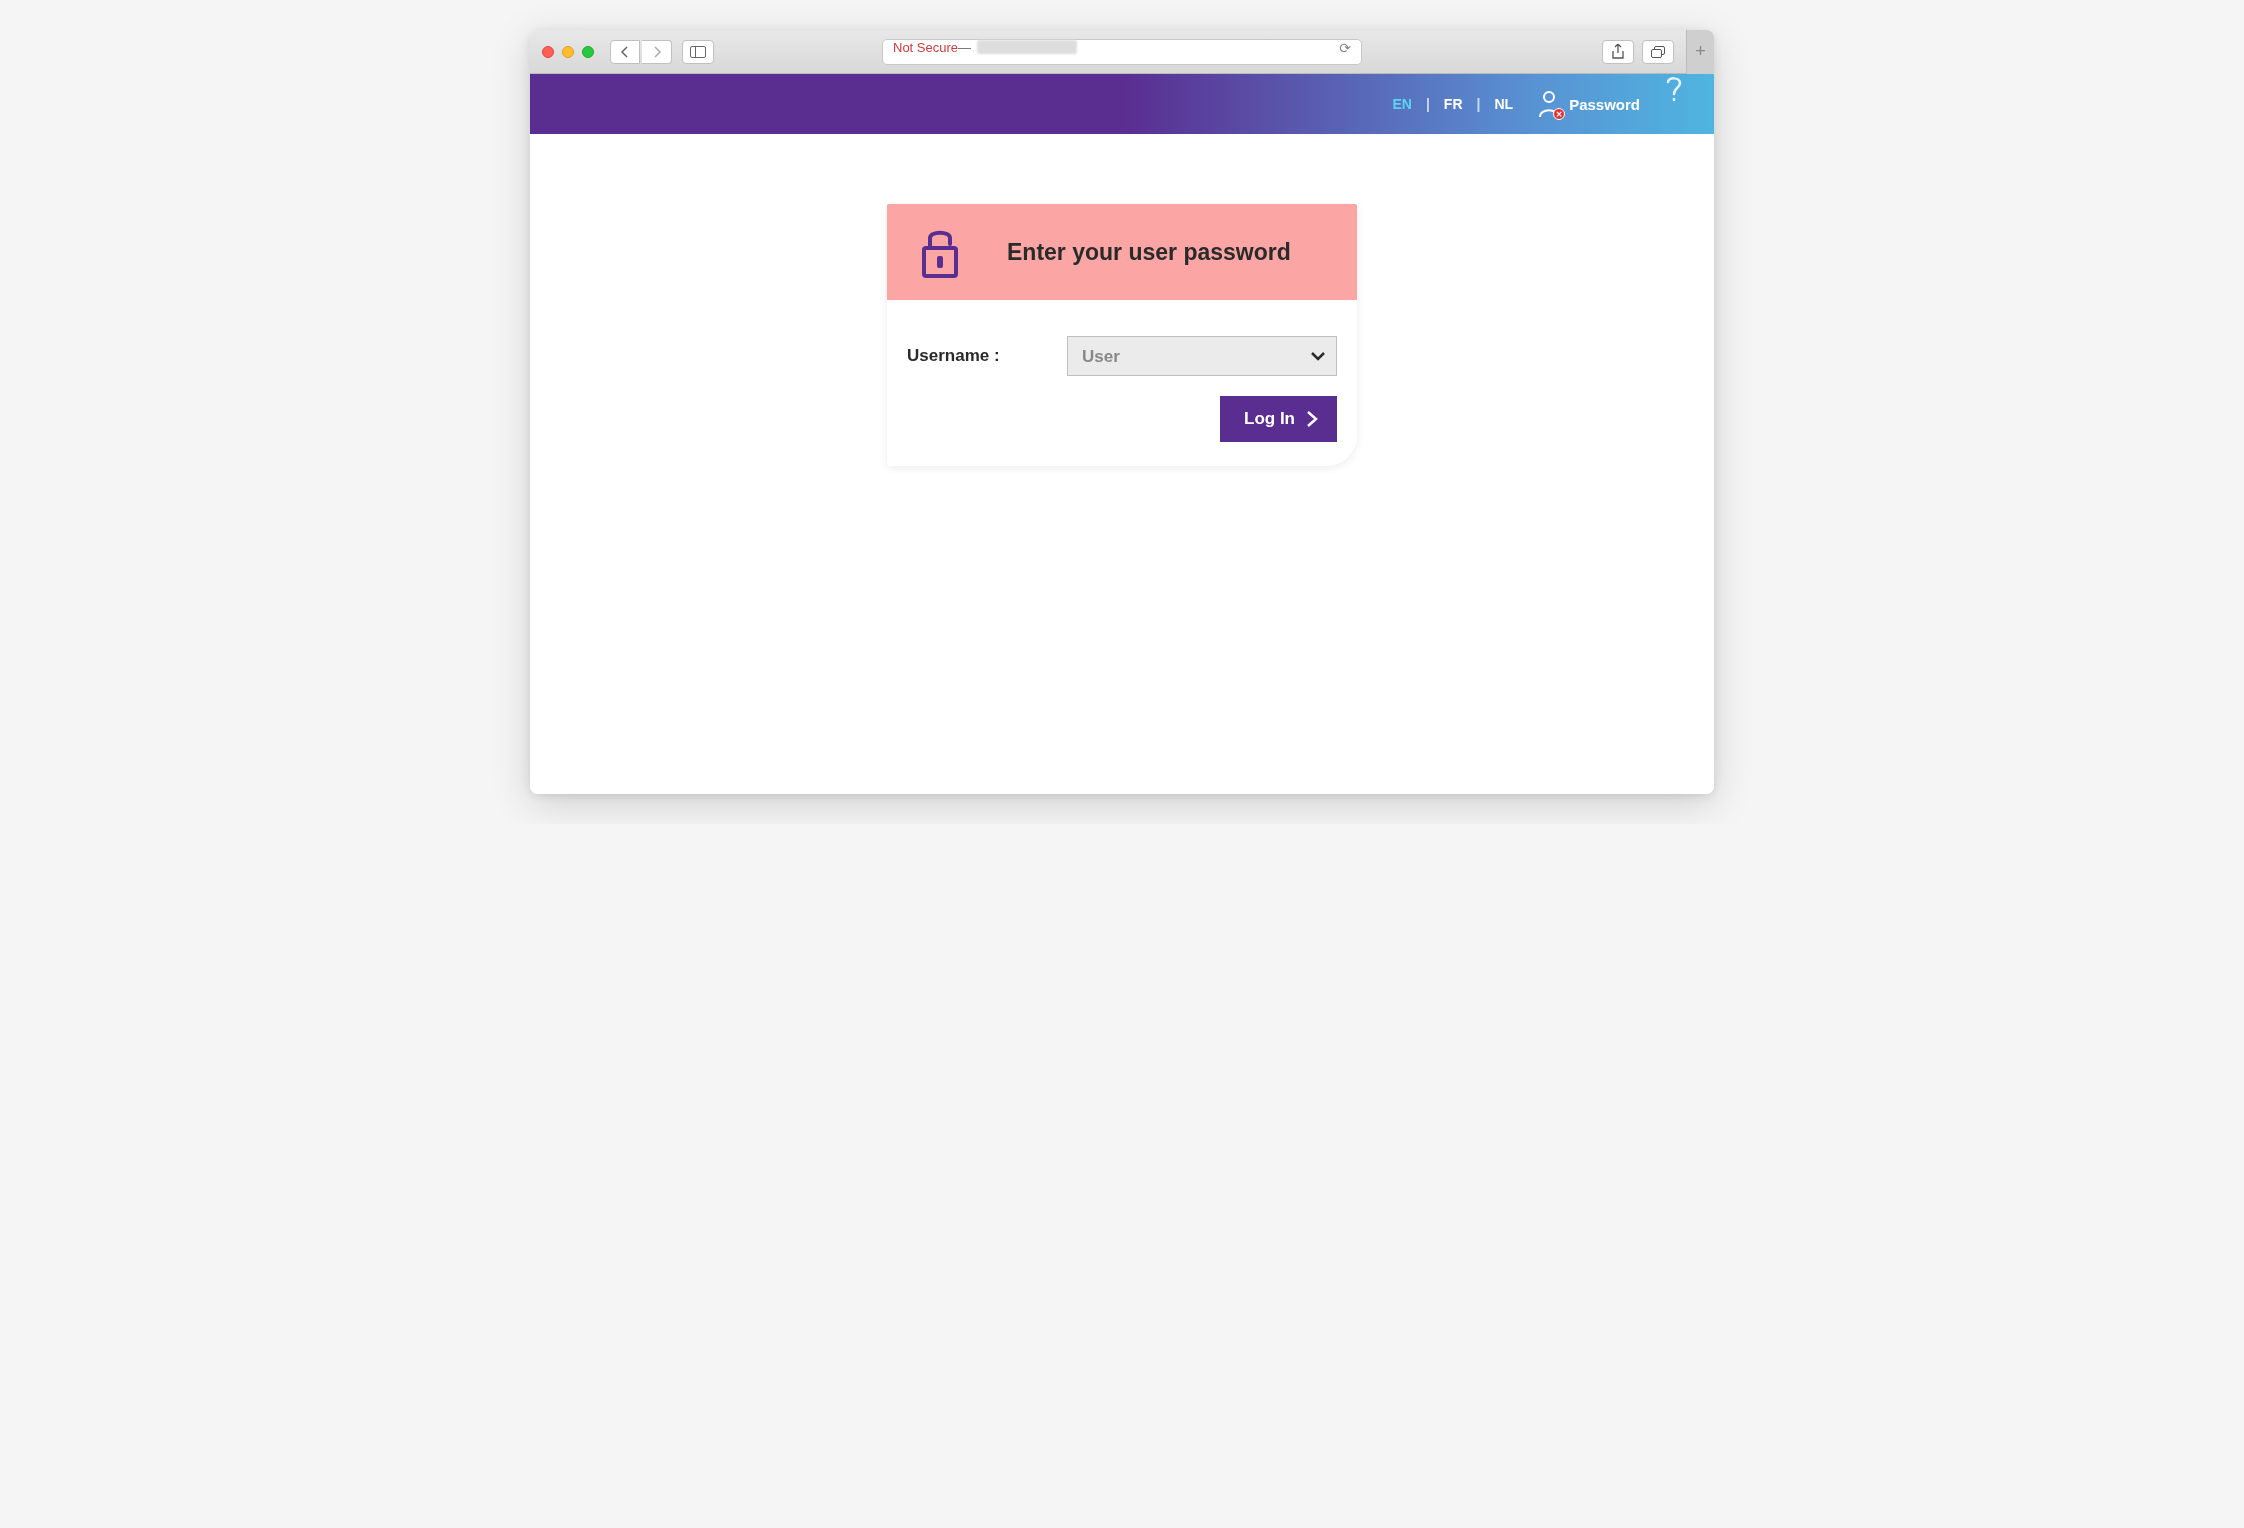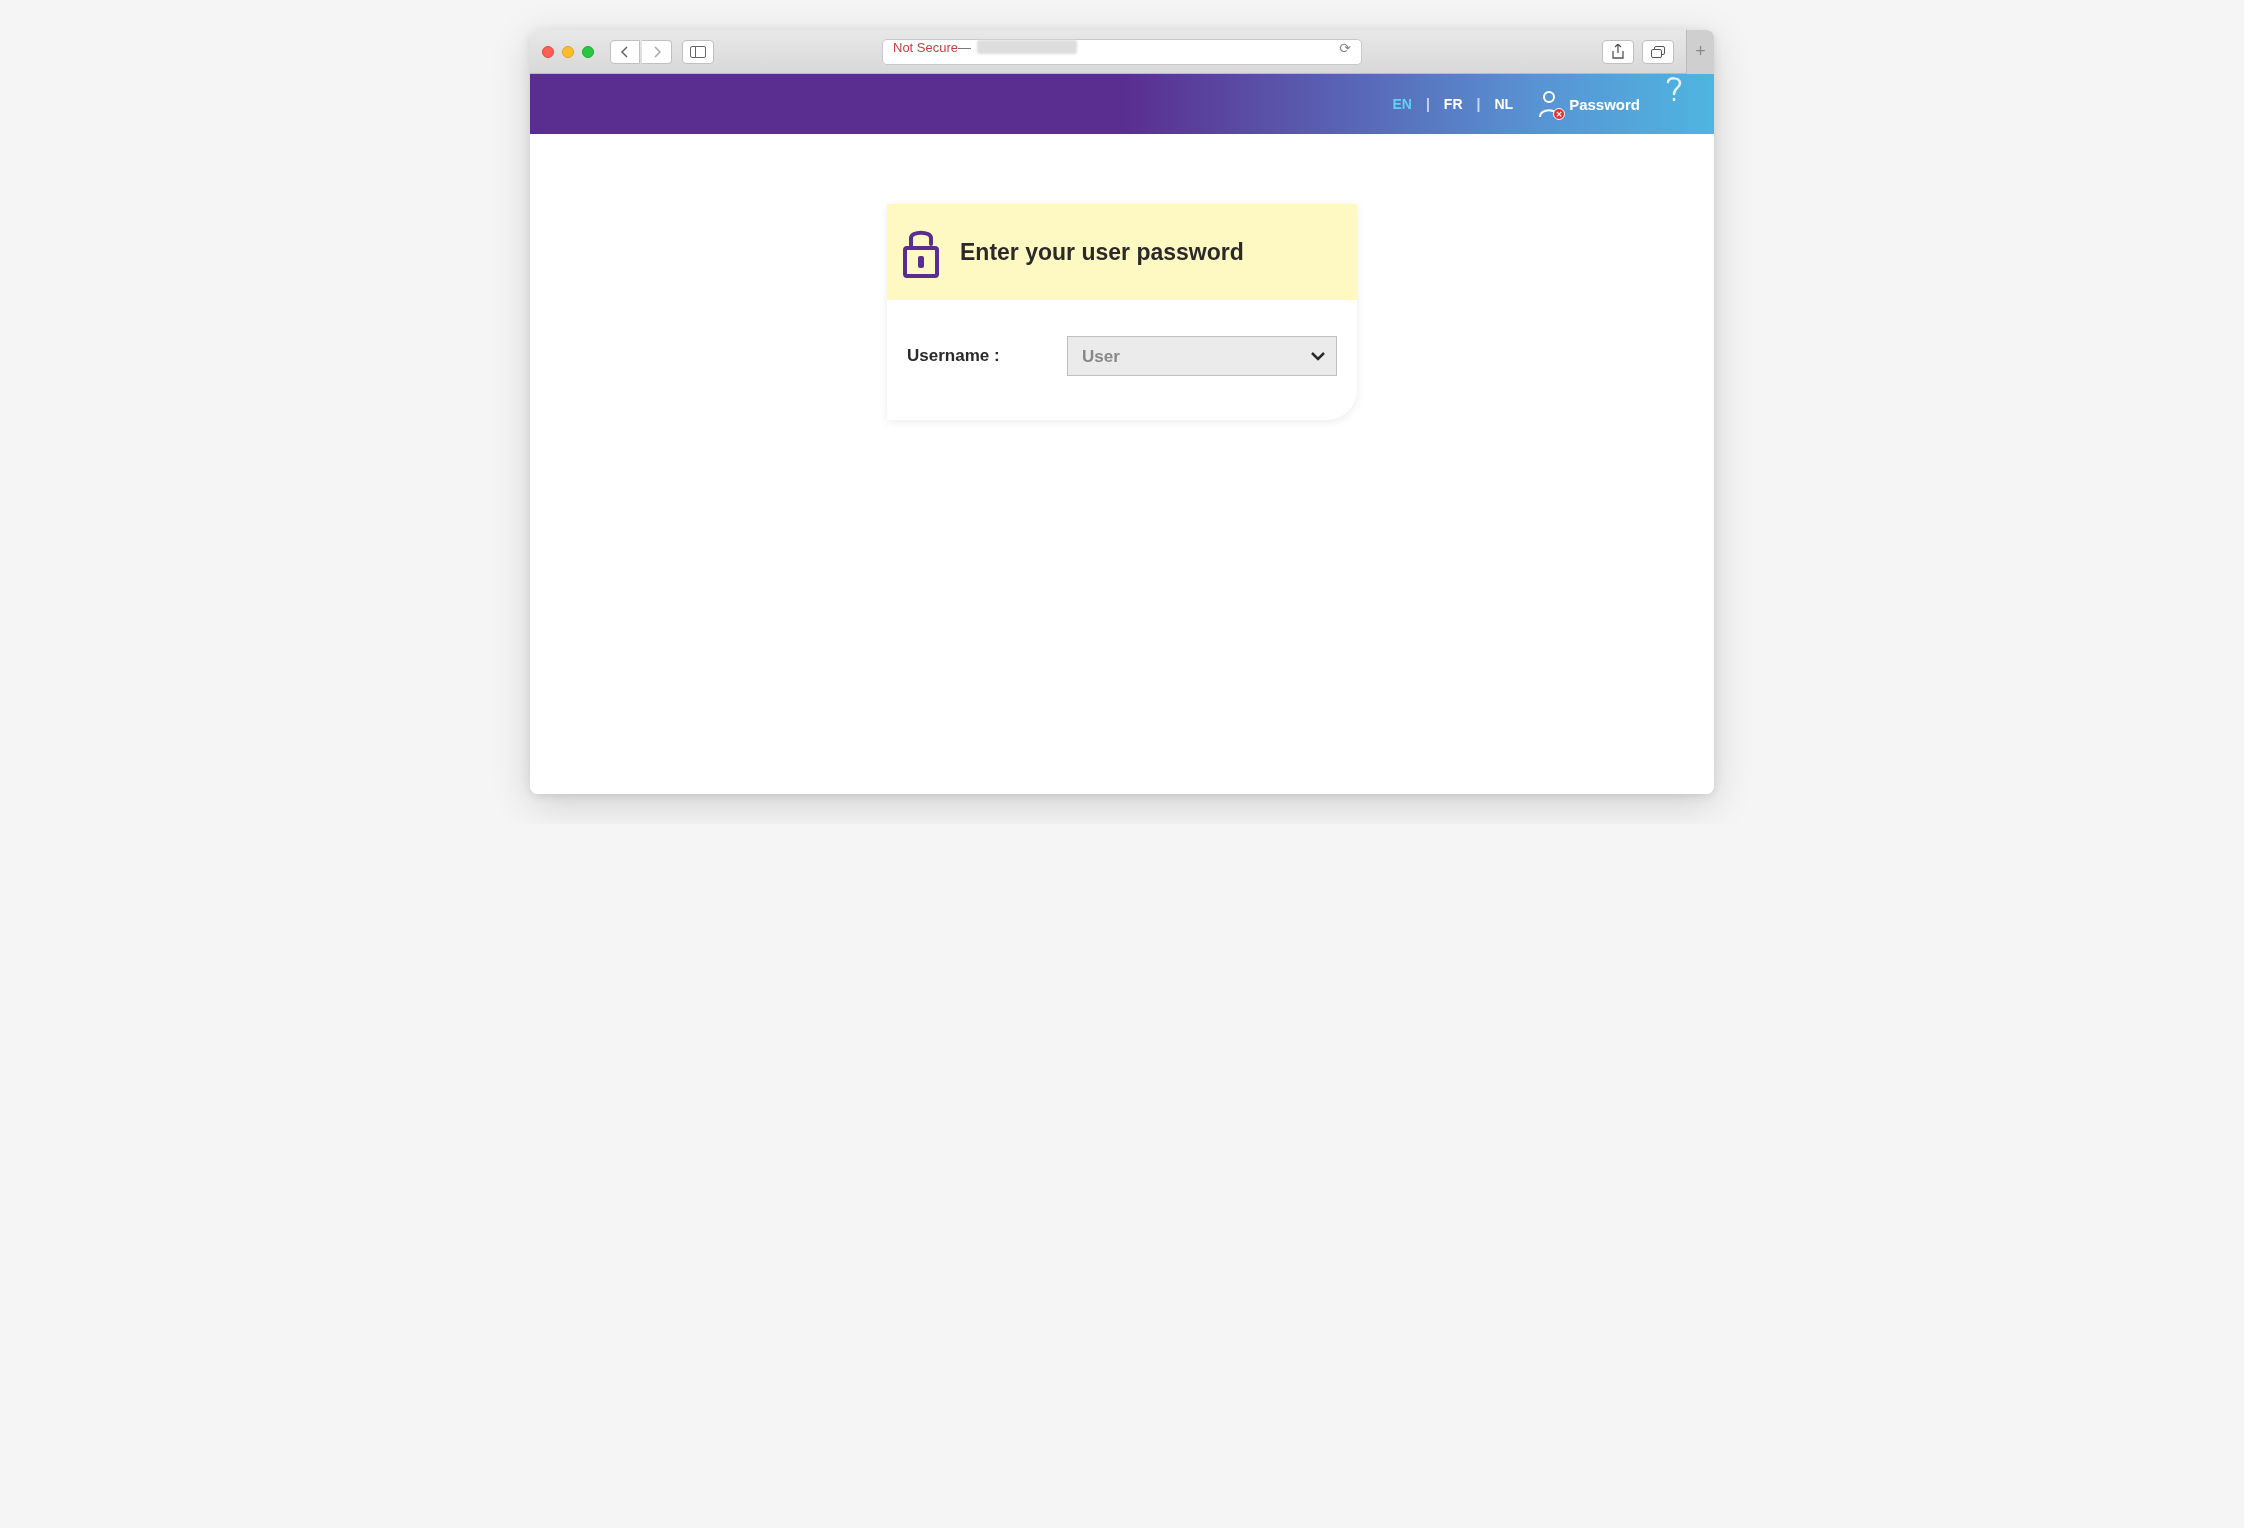--- a/index.html
+++ b/index.html
@@ -206,25 +206,25 @@
     }
     .login-card {
       width: 470px;
       background: #fff;
       box-shadow: 0 2px 8px rgba(0,0,0,0.08);
       border-radius: 2px;
       border-bottom-right-radius: 30px;
       overflow: hidden;
     }
     .card-header {
-      background: #fef9c3;
-      padding: 20px 12px;
-      display: flex;
-      align-items: center;
-      gap: 17px;
+      background: #fca5a5;
+      padding: 20px 31px;
+      display: flex;
+      align-items: center;
+      gap: 45px;
     }
     .lock-icon {
       width: 44px;
       height: 56px;
     }
     .card-title {
       font-size: 23px;
       font-weight: 700;
       color: #2a2a2a;
     }
@@ -411,16 +411,27 @@
             <select class="select-control">
               <option>User</option>
             </select>
             <div class="select-arrow">
               <svg width="14" height="10" viewBox="0 0 14 10">
                   <path d="M1 2 L7 8 L13 2" stroke="#2a2a2a" stroke-width="2.5" fill="none"></path>
                 </svg>
             </div>
           </div>
         </div>
+        <div class="button-row" style="margin-right: 0; padding-right: 0; width: calc(160px + 100%); max-width: 100%;">
+          <div style="width:160px"></div>
+          <div style="flex:1; display:flex; justify-content:flex-end;">
+          <button class="login-btn">
+            <span>Log In</span>
+            <svg width="14" height="18" viewBox="0 0 14 18">
+              <path d="M3 2 L11 9 L3 16" stroke-width="2.5"></path>
+            </svg>
+          </button>
+          </div>
+        </div>
       </div>
     </div>
   </div>
 </div>
 
 </body></html>

